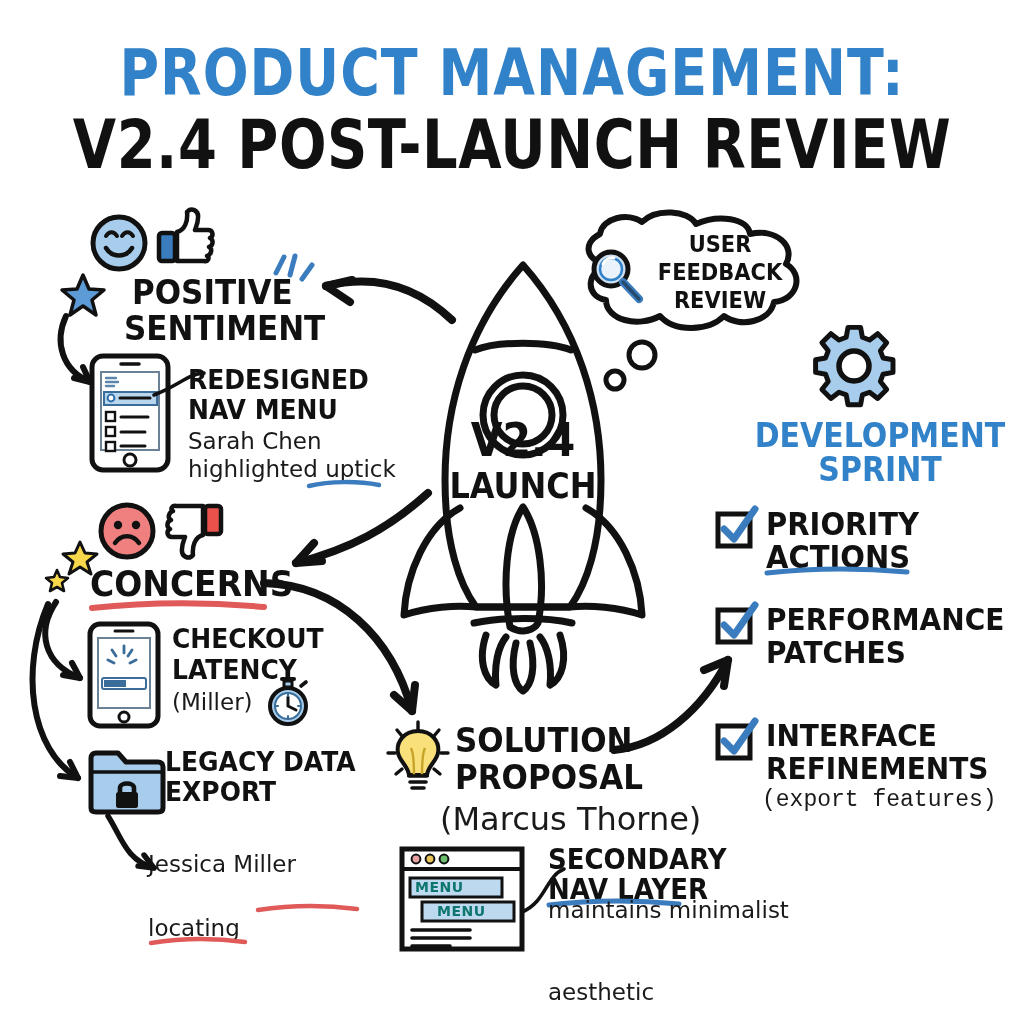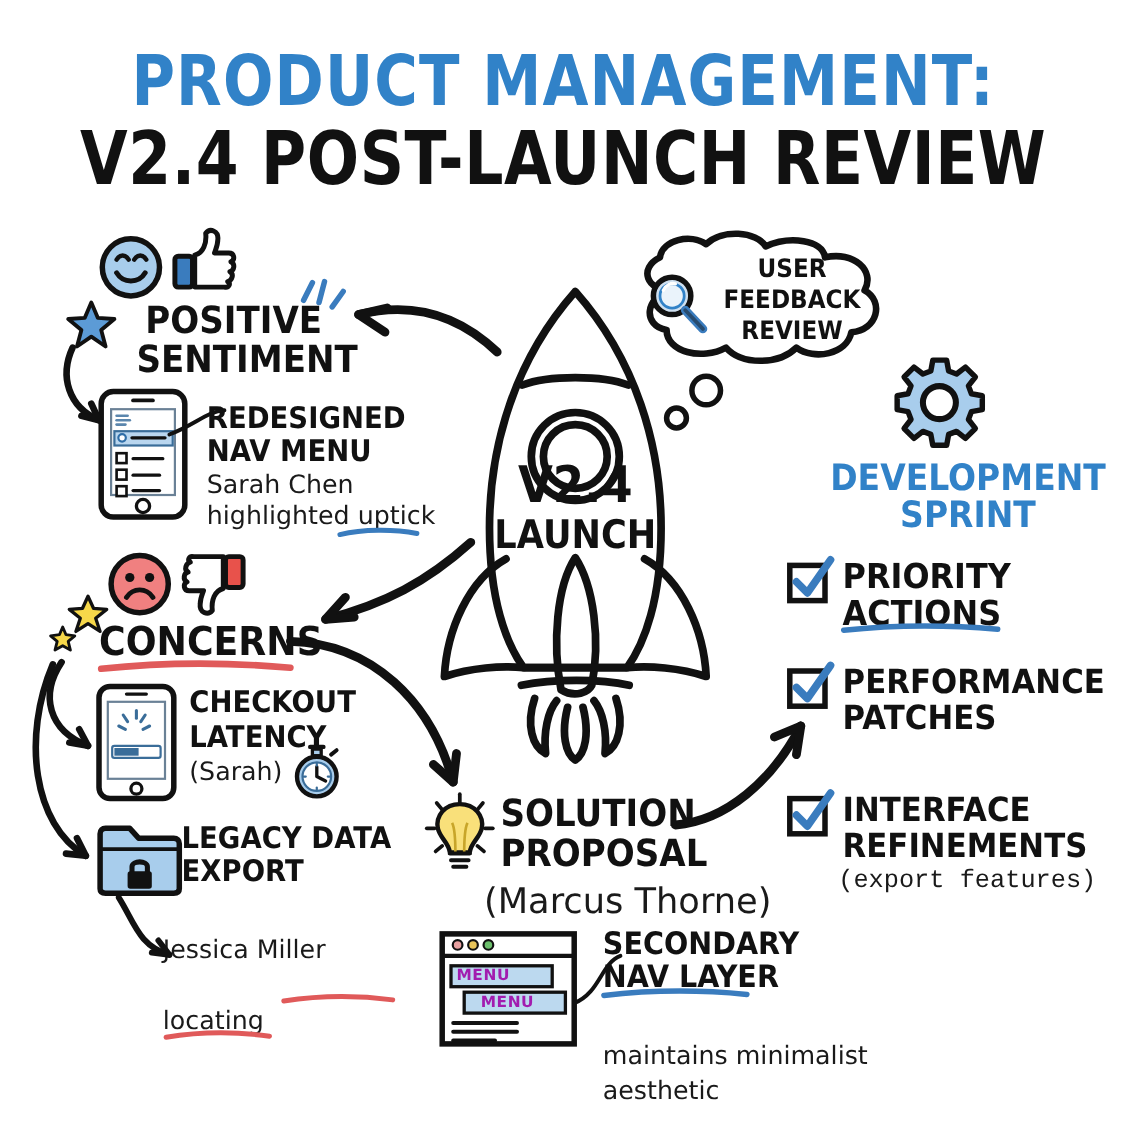--- a/index.html
+++ b/index.html
@@ -50,21 +50,21 @@
     color:#111;text-align:center;transform:scaleY(1.12);
     transform-origin:center top;
   }
   .bubble-txt{
     font-family:"DejaVu Sans",sans-serif;font-weight:bold;
     color:#111;font-size:21px;line-height:1.1;text-align:center;
     transform:scaleY(1.1);transform-origin:center top;
   }
   .menu-txt{
     font-family:"DejaVu Sans",sans-serif;font-weight:bold;
-    color:#a21caf;font-size:14px;letter-spacing:0.5px;
+    color:#0f766e;font-size:14px;letter-spacing:0.5px;
   }
 </style>
 </head>
 <body>
 
 <div class="stage">
 
   <div class="t title-blue" style="top:42px;">PRODUCT MANAGEMENT:</div>
   <div class="t title-black" style="top:112px;">V2.4 POST-LAUNCH REVIEW</div>
 
@@ -236,21 +236,21 @@
           <path d="M50 40 L44 43"></path>
         <path d="M26 30 L30 36"></path>
           <path d="M22 40 L28 43"></path>
       </g>
       <rect x="16" y="58" width="44" height="11" rx="2" fill="#fff" stroke="#3a6d99" stroke-width="2"></rect>
       <rect x="18" y="60" width="22" height="7" fill="#3a6d99"></rect>
     </svg>
   </div>
   <div class="t sub" style="left:172px;top:625px;">CHECKOUT</div>
   <div class="t sub" style="left:172px;top:656px;">LATENCY</div>
-  <div class="t body" style="left:172px;top:688px;">(Sarah)</div>
+  <div class="t body" style="left:172px;top:688px;">(Miller)</div>
   <div class="abs" style="left:263px;top:675px;">
     <svg width="50" height="52" viewBox="0 0 50 52">
       <path d="M19 4 L31 4" stroke="#111" stroke-width="4" stroke-linecap="round"></path>
       <rect x="21" y="6" width="8" height="6" fill="#a8cdec" stroke="#111" stroke-width="3"></rect>
       <path d="M38 11 L43 7" stroke="#111" stroke-width="3.6" stroke-linecap="round"></path>
       <circle cx="25" cy="31" r="18" fill="#a8cdec" stroke="#111" stroke-width="4"></circle>
       <circle cx="25" cy="31" r="13" fill="#ffffff" stroke="#3a6d99" stroke-width="2"></circle>
       <path d="M25 31 L25 22 M25 31 L33 35" stroke="#111" stroke-width="3" stroke-linecap="round"></path>
       <g stroke="#3a6d99" stroke-width="2" stroke-linecap="round">
         <path d="M25 19 L25 21"></path>
@@ -379,21 +379,21 @@
     </svg>
   </div>
 
   <div class="t sub" style="left:548px;top:845px;font-size:26px;">SECONDARY</div>
   <div class="t sub" style="left:548px;top:875px;font-size:26px;">NAV LAYER</div>
   <div class="abs" style="left:546px;top:898px;">
     <svg width="136" height="12" viewBox="0 0 136 12">
       <path d="M3 7 C 45 2, 92 2, 133 6" stroke="#3a7cbe" stroke-width="5" fill="none" stroke-linecap="round"></path>
     </svg>
   </div>
-  <div class="t body" style="left:548px;top:946px;">maintains minimalist</div>
+  <div class="t body" style="left:548px;top:896px;">maintains minimalist</div>
   <div class="t body" style="left:548px;top:978px;">aesthetic</div>
 
   <div class="abs" style="left:812px;top:322px;">
     <svg width="84" height="84" viewBox="0 0 84 84">
       <path d="M35 4 L49 4 L51 15 L59 18 L68 11 L78 21 L71 30 L74 38 L85 40 L85 54 L74 56 L71 64 L78 73 L68 83 L59 76 L51 79 L49 90 L35 90 L33 79 L25 76 L16 83 L6 73 L13 64 L10 56 L-1 54 L-1 40 L10 38 L13 30 L6 21 L16 11 L25 18 L33 15 Z" transform="scale(0.9) translate(5,2)" fill="#a8cdec" stroke="#111" stroke-width="5.5" stroke-linejoin="round"></path>
       <circle cx="42" cy="44" r="15" fill="#fff" stroke="#111" stroke-width="5.5"></circle>
     </svg>
   </div>
   <div class="t hdr-blue" style="left:740px;width:280px;top:418px;font-size:30px;">DEVELOPMENT</div>
   <div class="t hdr-blue" style="left:740px;width:280px;top:452px;font-size:30px;">SPRINT</div>

